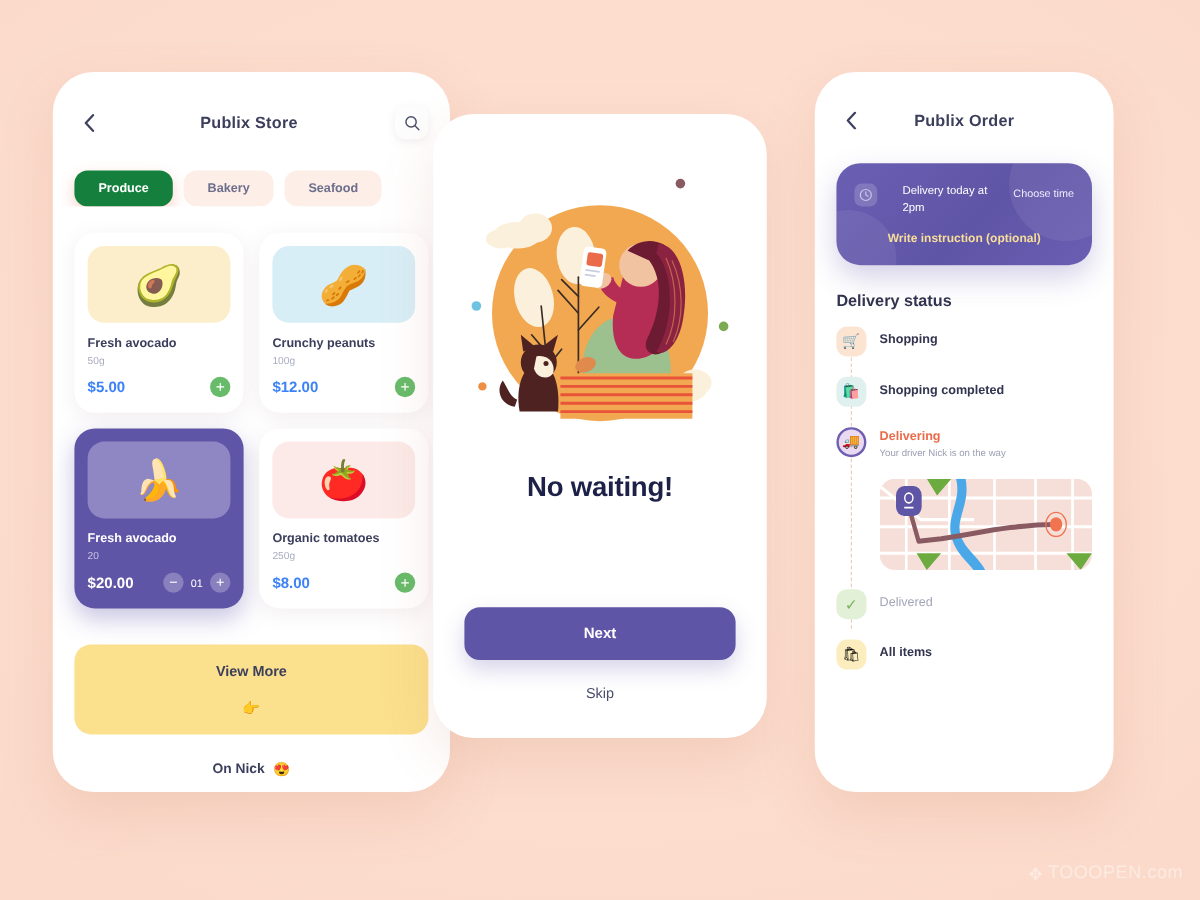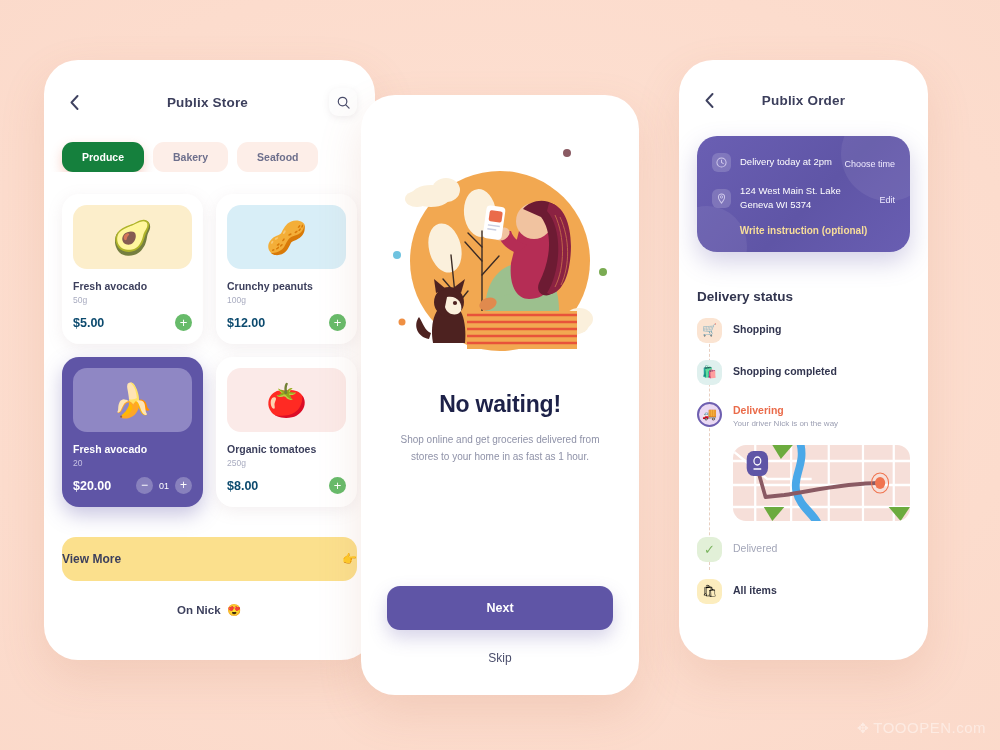--- a/index.html
+++ b/index.html
@@ -25,21 +25,21 @@
 
   
   .phone {
     position: absolute;
     background: #ffffff;
     border-radius: 34px;
     box-shadow: 0 18px 45px rgba(190,120,90,.16);
     overflow: hidden;
   }
   #phone-store  { left: 44px;  top: 60px;  width: 331px; height: 600px; }
-  #phone-onb    { left: 361px; top: 95px;  width: 278px; height: 600px; }
+  #phone-onb    { left: 361px; top: 95px;  width: 278px; height: 520px; }
   #phone-order  { left: 679px; top: 60px;  width: 249px; height: 600px; }
 
   
   .ph-header {
     display: flex; align-items: center;
     padding: 28px 18px 0 18px;
     position: relative;
   }
   .back-btn {
     width: 24px; height: 24px;
@@ -106,21 +106,21 @@
   .prod-name {
     font-size: 10.5px; font-weight: 600; color: #3c3f5c;
     margin-bottom: 3px; white-space: nowrap;
   }
   .prod-card.highlight .prod-name { color: #ffffff; }
   .prod-weight { font-size: 8.5px; color: #a9acc0; margin-bottom: 9px; }
   .prod-card.highlight .prod-weight { color: #c7c2e4; }
   .prod-bottom {
     display: flex; align-items: center; justify-content: space-between;
   }
-  .prod-price { font-size: 12.5px; font-weight: 700; color: #0c4a6e; }
+  .prod-price { font-size: 12.5px; font-weight: 700; color: #3b82f6; }
   .prod-card.highlight .prod-price { color: #ffffff; }
   .add-btn {
     width: 17px; height: 17px; border-radius: 50%;
     background: #67bb6a; color: #ffffff;
     display: flex; align-items: center; justify-content: center;
     font-size: 13px; line-height: 1; font-weight: 400;
     padding-bottom: 1px;
   }
   .stepper { display: flex; align-items: center; gap: 6px; }
   .step-btn {
@@ -131,21 +131,21 @@
   }
   .step-qty { font-size: 9px; color: #ffffff; font-weight: 500; }
 
   
   .store-footer { padding: 30px 18px 0 18px; text-align: center; }
   .view-more {
     background: #fbe08d;
     border-radius: 14px;
     padding: 15px 0;
     font-size: 12px; font-weight: 700; color: #3c3f5c;
-    display: flex; align-items: center; justify-content: space-between; gap: 17px;
+    display: flex; align-items: center; justify-content: center; gap: 17px; flex-direction: column;
   }
   .on-sale {
     margin-top: 22px;
     font-size: 11.5px; font-weight: 700; color: #3c3f5c;
     display: flex; align-items: center; justify-content: center; gap: 7px;
   }
 
   
   .onb-body {
     height: 100%;
@@ -190,42 +190,42 @@
     box-shadow: 0 10px 24px rgba(95,85,166,.27);
   }
   .dc-blob {
     position: absolute; border-radius: 50%;
     background: rgba(255,255,255,.07);
   }
   .dc-blob.b1 { width: 95px; height: 95px; right: -26px; top: -30px; }
   .dc-blob.b2 { width: 80px; height: 80px; left: -30px; bottom: -34px; }
   .dc-row {
     position: relative;
-    display: flex; align-items: center; gap: 9px;
+    display: flex; align-items: flex-start; gap: 21px;
     margin-bottom: 12px;
   }
   .dc-ico {
     width: 19px; height: 19px; border-radius: 6px;
     background: rgba(255,255,255,.17);
     display: flex; align-items: center; justify-content: center;
     color: #cdc6ea; flex: 0 0 auto;
   }
   .dc-text { flex: 1; font-size: 9.5px; color: #ffffff; line-height: 1.5; }
   .dc-action {
     font-size: 9px; color: #efeaff; font-weight: 500;
     flex: 0 0 auto; padding-top: 3px;
   }
   .dc-instr {
     position: relative;
     text-align: center; margin-top: 6px;
     font-size: 10px; font-weight: 700; color: #f7dd9a;
   }
 
   .section-title {
-    margin-top: 37px;
+    margin-top: 22px;
     font-size: 13.5px; font-weight: 600; color: #32354f;
   }
 
   .timeline { position: relative; margin-top: 14px; padding-left: 0; }
   .tl-line {
     position: absolute; left: 12px; top: 16px; bottom: 34px;
     width: 0; border-left: 1.5px dashed #e8cfc0;
   }
   .tl-item {
     position: relative;
@@ -424,21 +424,20 @@
           <path d="M47 150 L45 136 L57 146 Z" fill="#4d2220"></path>
           <path d="M72 150 L76 136 L63 146 Z" fill="#4d2220"></path>
           <path d="M58 154 C68 152, 74 160, 72 168 C68 174, 58 172, 56 164 Z" fill="#fbf0dc"></path>
           <circle cx="66" cy="160" r="2.1" fill="#4d2220"></circle>
           <path d="M40 196 C28 194, 24 182, 30 174 C34 180, 36 188, 42 190 Z" fill="#4d2220"></path>
         </g>
       </svg>
     </div>
 
     <div class="onb-title">No waiting!</div>
-    <div class="onb-sub">Shop online and get groceries delivered from stores to your home in as fast as 1 hour.</div>
 
     <div class="onb-spacer"></div>
 
     <div class="next-btn">Next</div>
     <div class="skip-btn">Skip</div>
   </div>
 </div>
 
 <div class="phone" id="phone-order">
 
@@ -462,30 +461,20 @@
         <div class="dc-ico">
           <svg width="11" height="11" viewBox="0 0 12 12" fill="none">
               <circle cx="6" cy="6" r="5" stroke="#cdc6ea" stroke-width="1.1"></circle>
               <path d="M6 3.2V6l2 1.2" stroke="#cdc6ea" stroke-width="1.1" stroke-linecap="round"></path>
             </svg>
         </div>
         <div class="dc-text">Delivery today at 2pm</div>
         <div class="dc-action">Choose time</div>
       </div>
 
-      <div class="dc-row">
-        <div class="dc-ico">
-          <svg width="11" height="11" viewBox="0 0 12 12" fill="none">
-              <path d="M6 1C4 1 2.6 2.4 2.6 4.3C2.6 6.8 6 11 6 11S9.4 6.8 9.4 4.3C9.4 2.4 8 1 6 1Z" stroke="#cdc6ea" stroke-width="1.1"></path>
-              <circle cx="6" cy="4.3" r="1.3" stroke="#cdc6ea" stroke-width="1"></circle>
-            </svg>
-        </div>
-        <div class="dc-text">124 West Main St. Lake Geneva WI 5374</div>
-        <div class="dc-action">Edit</div>
-      </div>
 
       <div class="dc-instr">Write instruction (optional)</div>
     </div>
 
     <div class="section-title">Delivery status</div>
 
     <div class="timeline">
       <div class="tl-line"></div>
 
       <div class="tl-item">

